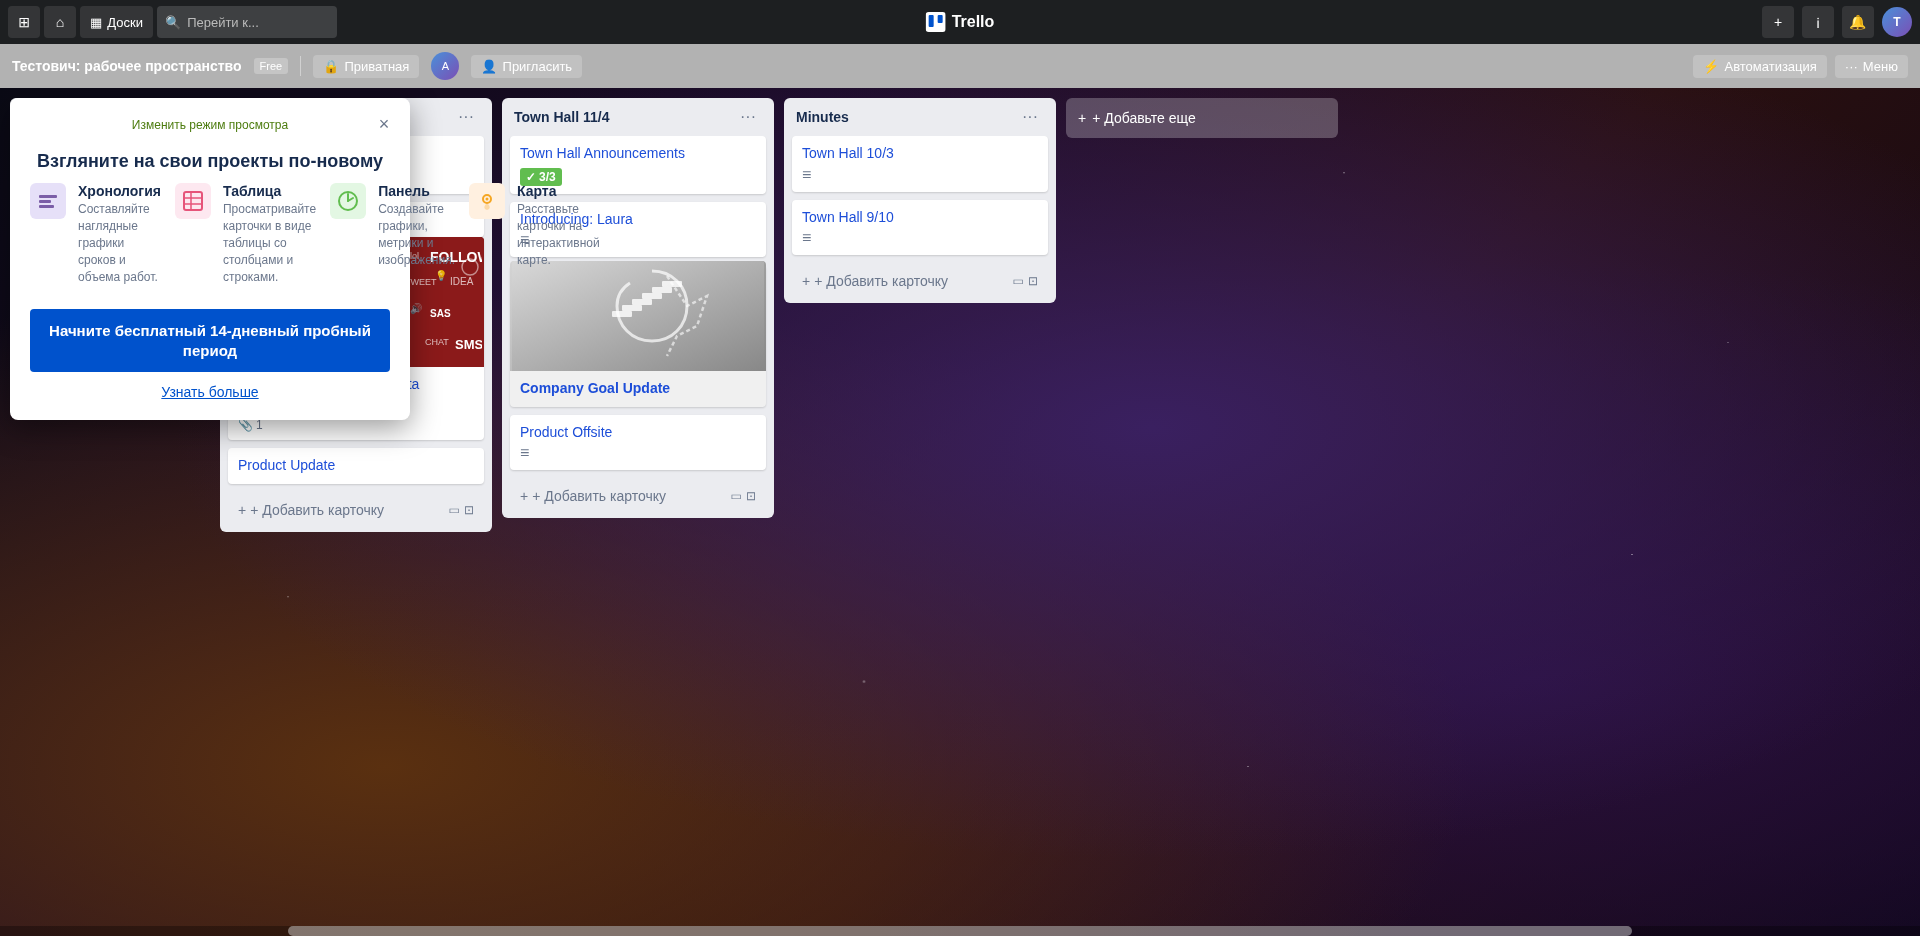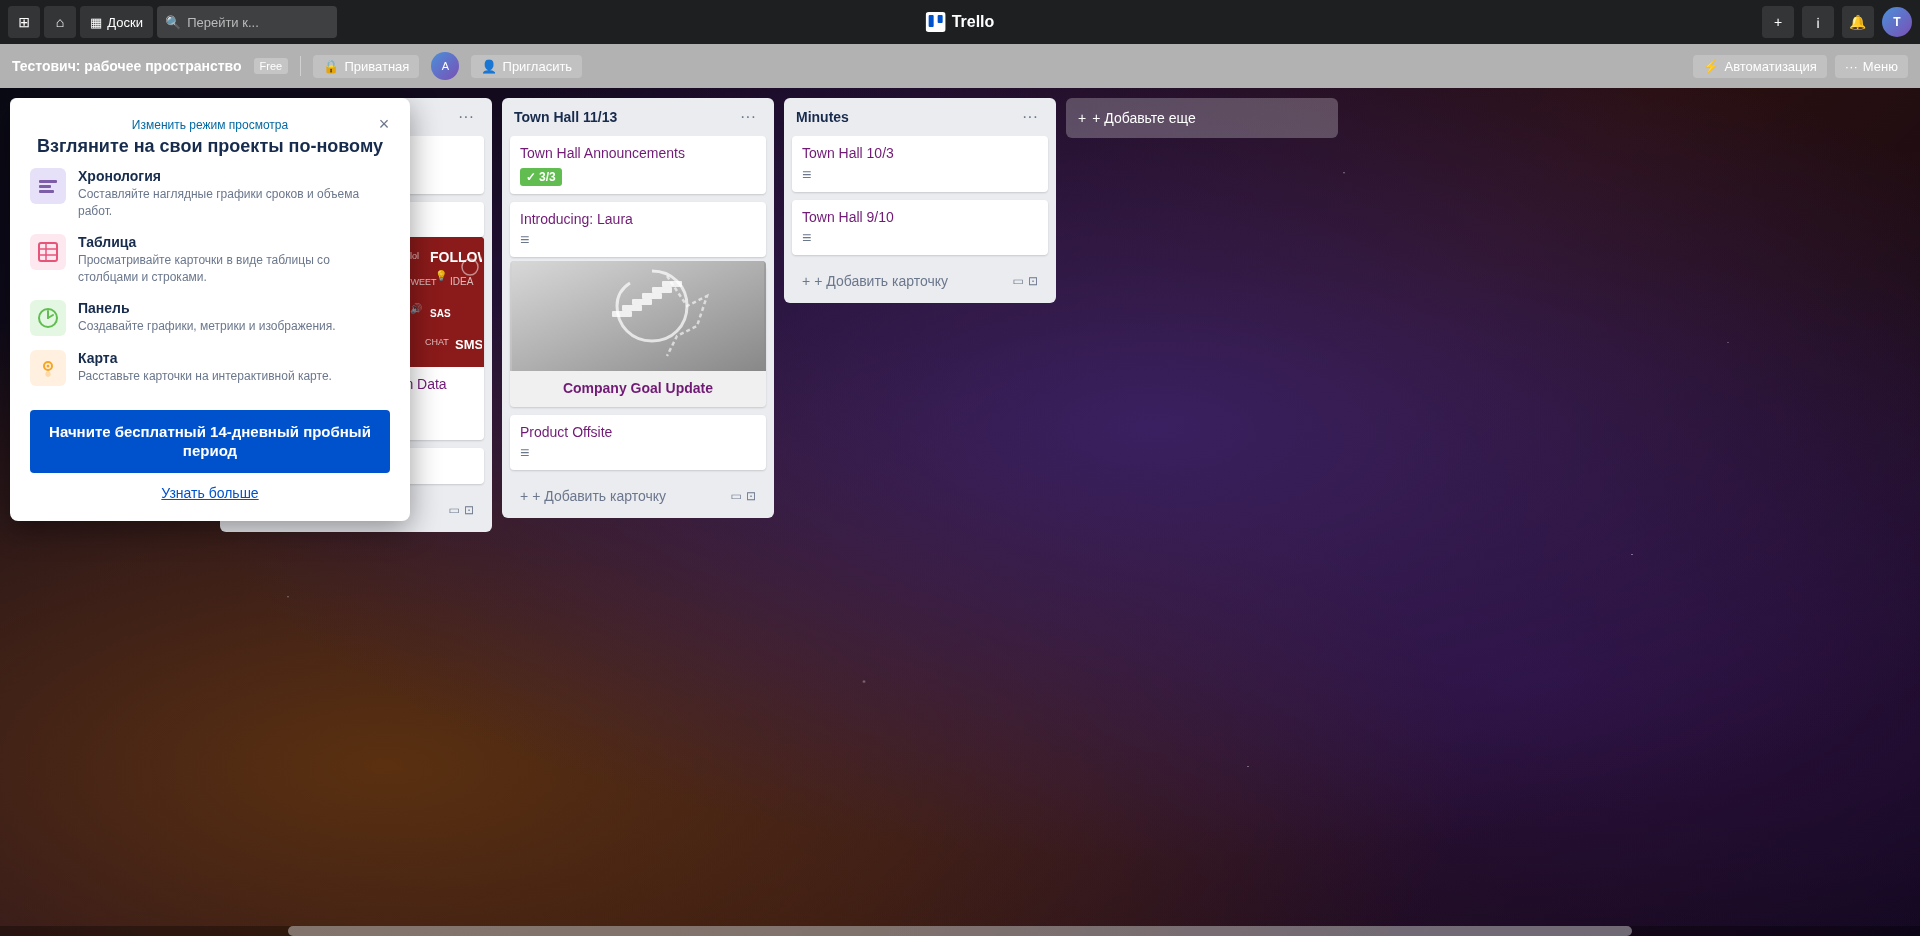--- a/index.html
+++ b/index.html
@@ -211,23 +211,22 @@
       background: #fff;
       border-radius: 4px;
       margin-bottom: 8px;
       padding: 8px 10px;
       box-shadow: 0 1px 2px rgba(0,0,0,0.15);
       cursor: pointer;
       position: relative;
     }
     .card-title {
       font-size: 14px;
-      color: #701a75;
+      color: #1d4ed8;
       line-height: 1.4;
-      text-align: center;
     }
     .card-badges {
       display: flex;
       align-items: center;
       gap: 6px;
       margin-top: 4px;
     }
     .badge-checklist {
       display: flex; align-items: center; gap: 3px;
       background: #61bd4f;
@@ -353,21 +352,21 @@
     }
     .modal-subtitle {
       font-size: 13px;
       color: #6b778c;
       text-align: center;
       margin-bottom: 20px;
       line-height: 1.5;
     }
     .modal-features {
       display: flex;
-      flex-direction: column;
+      flex-direction: row;
       gap: 14px;
       margin-bottom: 24px;
     }
     .modal-feature {
       display: flex;
       align-items: flex-start;
       gap: 12px;
     }
     .feature-icon {
       width: 36px; height: 36px;
@@ -603,21 +602,21 @@
         <span>+ Добавить карточку</span>
         <span style="margin-left:auto;display:flex;gap:4px;">
           <span style="font-size:12px;color:#6b778c;">▭</span>
           <span style="font-size:12px;color:#6b778c;">⊡</span>
         </span>
       </button>
     </div>
 
     <div class="list">
       <div class="list-header">
-        <span class="list-title">Town Hall 11/13</span>
+        <span class="list-title">Town Hall 11/4</span>
         <button class="list-menu-btn">···</button>
       </div>
       <div class="list-cards">
 
         <div class="card">
           <span class="card-title">Town Hall Announcements</span>
           <div class="card-badges">
             <span class="badge-checklist">
               <span>✓</span>
               <span>3/3</span>
@@ -702,21 +701,21 @@
     <button class="add-list-btn">
       <span>+</span>
       <span>+ Добавьте еще</span>
     </button>
 
   </div>
 
   <div class="modal-overlay">
     <button class="modal-close">×</button>
     
-    <div style="text-align:center;margin-bottom:3px;font-size:12px;color:#0369a1;">Изменить режим просмотра</div>
+    <div style="text-align:center;margin-bottom:18px;font-size:12px;color:#4d7c0f;">Изменить режим просмотра</div>
     
     <h2 class="modal-title">Взгляните на свои проекты по-новому</h2>
 
     <div class="modal-features">
       <div class="modal-feature">
         <div class="feature-icon purple">
           <svg width="22" height="22" viewBox="0 0 22 22">
             <rect x="2" y="5" width="18" height="3" rx="1" fill="#7B5EA7"></rect>
             <rect x="2" y="10" width="12" height="3" rx="1" fill="#7B5EA7"></rect>
             <rect x="2" y="15" width="15" height="3" rx="1" fill="#7B5EA7"></rect>

